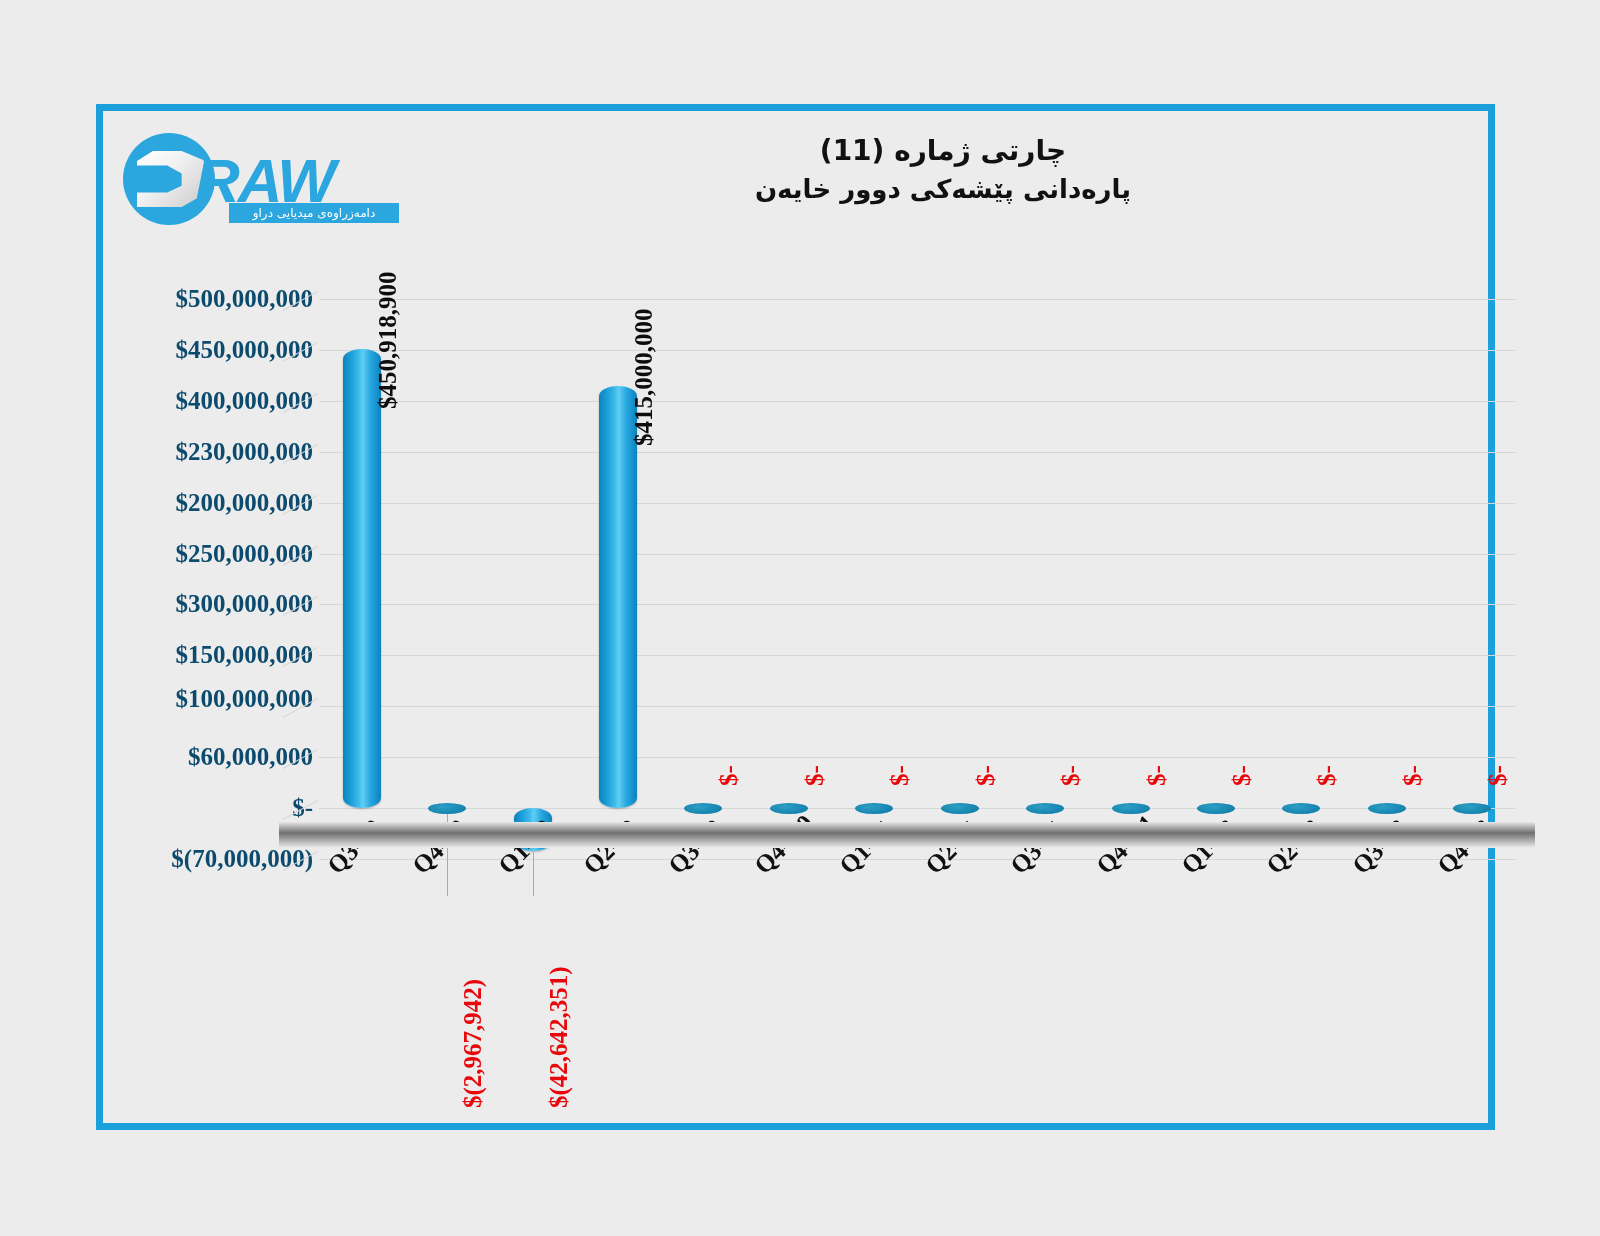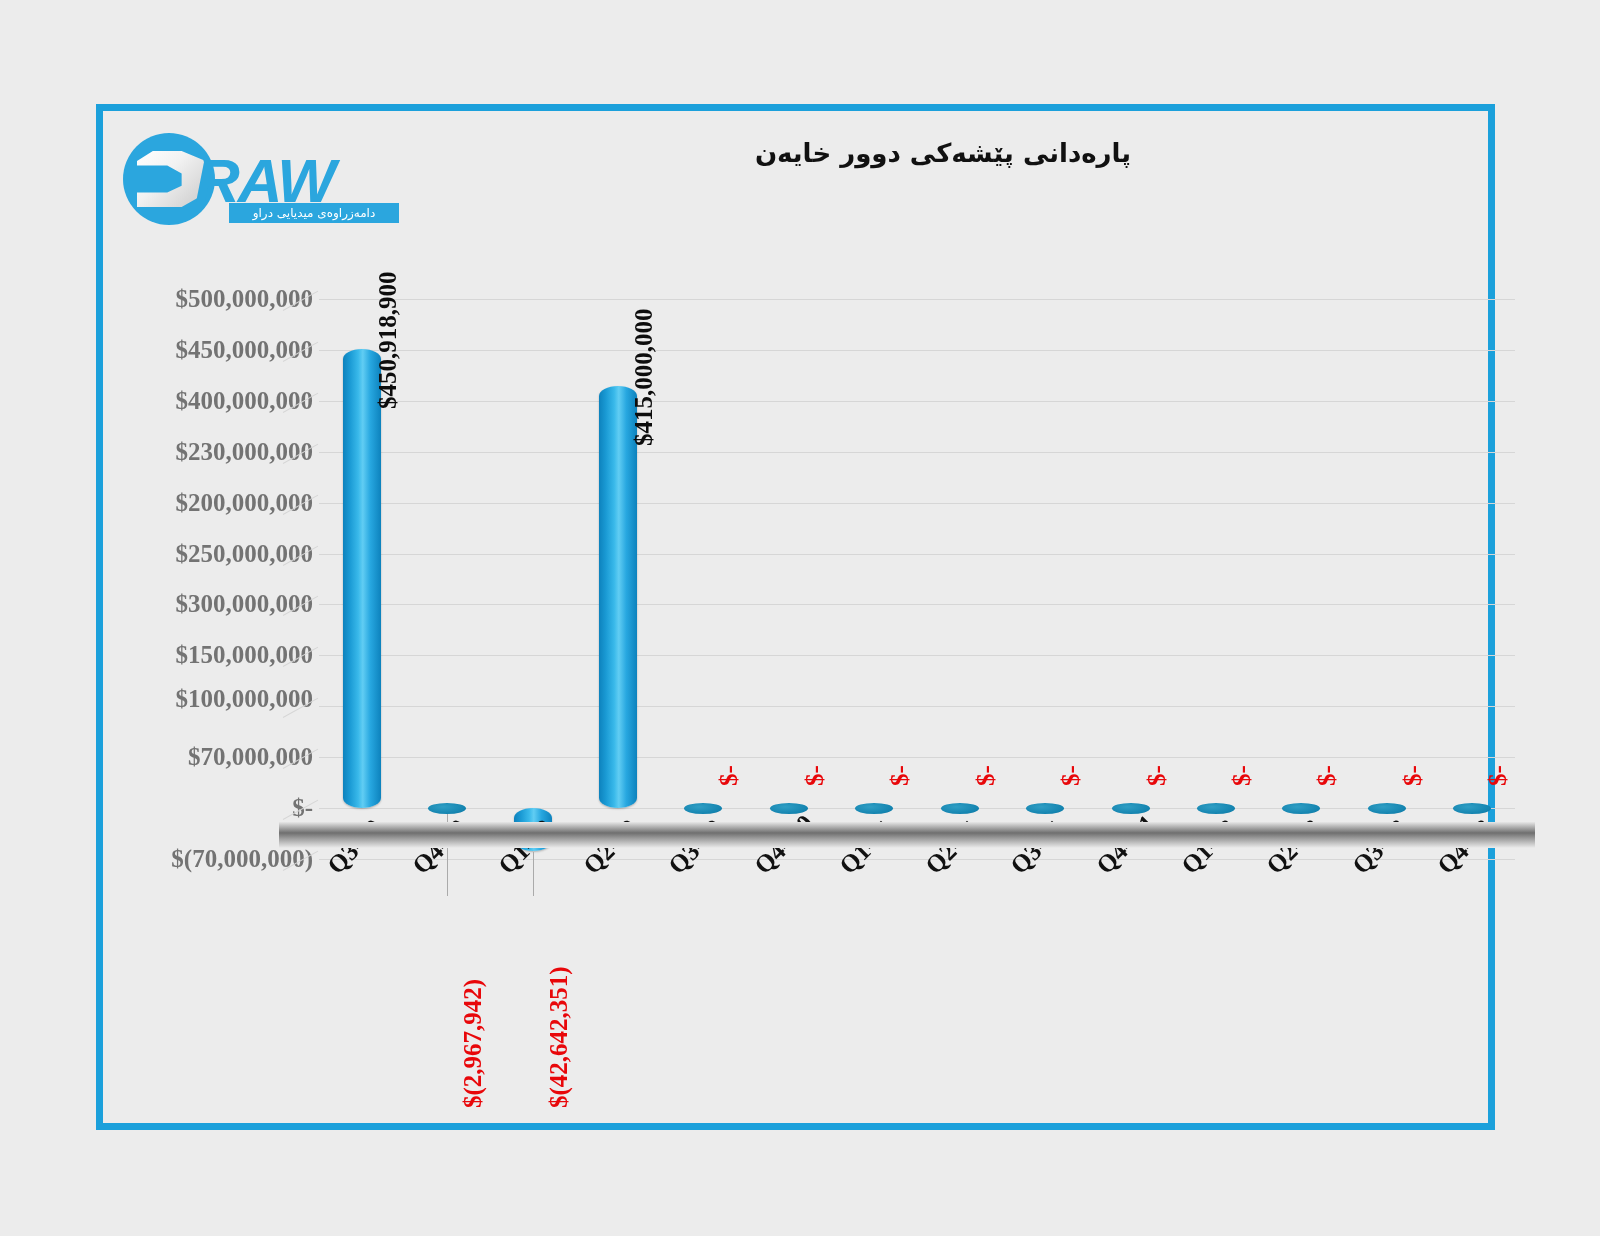--- a/index.html
+++ b/index.html
@@ -77,21 +77,21 @@
   .grid-skew{
     position:absolute;width:40px;height:1px;background:#d6d6d6;
     transform-origin:left center;
     transform:rotate(-29deg);
   }
 
   
   .ylabels{position:absolute;left:0;top:188px;width:210px;}
   .ylab{
     position:absolute;right:0;width:210px;text-align:right;
-    font-size:25px;font-weight:bold;color:#737373;
+    font-size:25px;font-weight:bold;color:#0c4a6e;
     font-family:"Liberation Serif", serif;
     transform:translateY(-50%);
     white-space:nowrap;
   }
 
   
   .floor{
     position:absolute;left:216px;top:0;width:1240px;height:26px;
     background:linear-gradient(to bottom,#e7e7e7 0%,#6f6f6f 42%,#9a9a9a 62%,#ececec 100%);
   }
@@ -153,34 +153,35 @@
   <div class="chart-frame">
 
     <div class="logo">
       <div class="logo-disc"></div>
       <div class="logo-d"></div>
       <div class="logo-word">RAW</div>
       <div class="logo-sub">دامەزراوەی میدیایی دراو</div>
     </div>
 
     <div class="title-block">
+      <div class="title-main">چارتی ژماره (11)</div>
       <div class="title-sub2">پارەدانی پێشەکی دوور خایەن</div>
     </div>
 
     <div class="ylabels" id="ylabels">
         <div class="ylab" style="top: 0px;">$500,000,000</div>
         <div class="ylab" style="top: 50.9091px;">$450,000,000</div>
         <div class="ylab" style="top: 101.818px;">$400,000,000</div>
         <div class="ylab" style="top: 152.727px;">$230,000,000</div>
         <div class="ylab" style="top: 203.636px;">$200,000,000</div>
         <div class="ylab" style="top: 254.545px;">$250,000,000</div>
         <div class="ylab" style="top: 305.455px;">$300,000,000</div>
         <div class="ylab" style="top: 356.364px; margin-left: 45px;">$150,000,000</div>
         <div class="ylab" style="top: 400px; margin-left: 48px;">$100,000,000</div>
-        <div class="ylab" style="top: 458.182px;">$70,000,000</div>
+        <div class="ylab" style="top: 458.182px;">$60,000,000</div>
         <div class="ylab" style="top: 509.091px;">$-</div>
         <div class="ylab" style="top: 560px;">$(70,000,000)</div>
       </div>
 
     <div class="plot" id="plot">
         <div class="grid-line" style="top: 0px;"></div>
         <div class="grid-skew" style="top: 11px; left: -36px;"></div>
         <div class="grid-line" style="top: 50.9091px;"></div>
         <div class="grid-skew" style="top: 61.9091px; left: -36px;"></div>
         <div class="grid-line" style="top: 101.818px;"></div>

